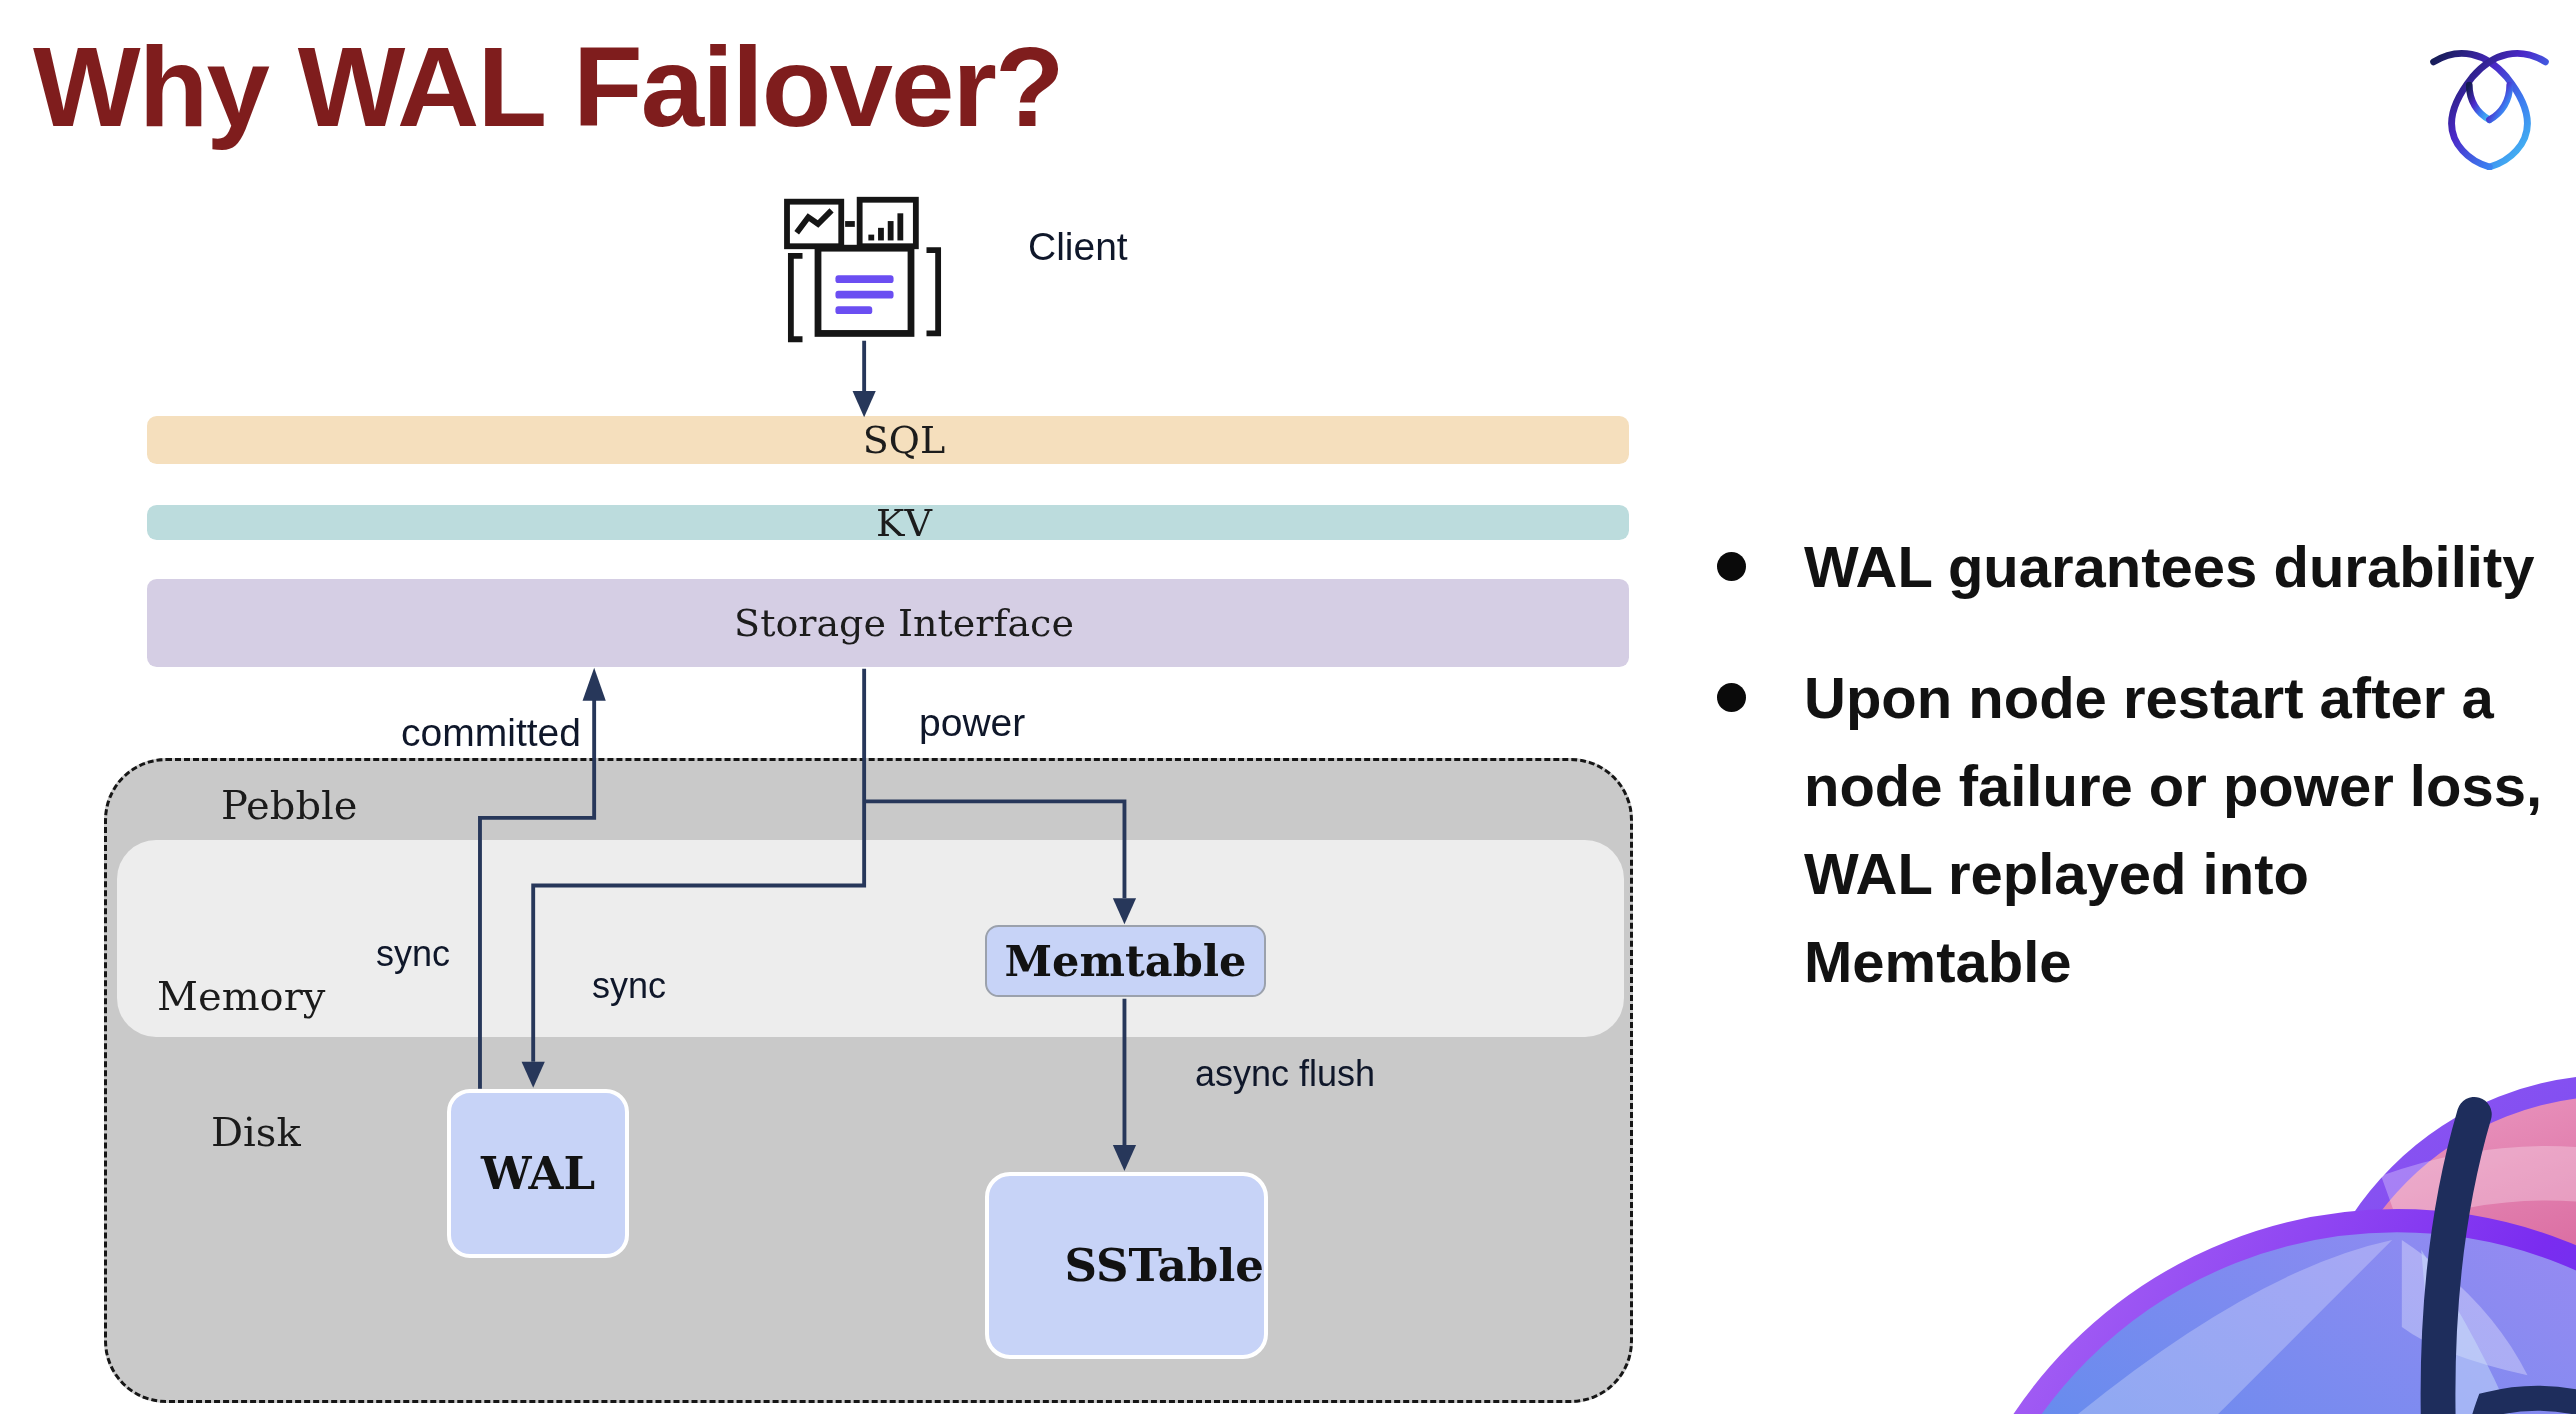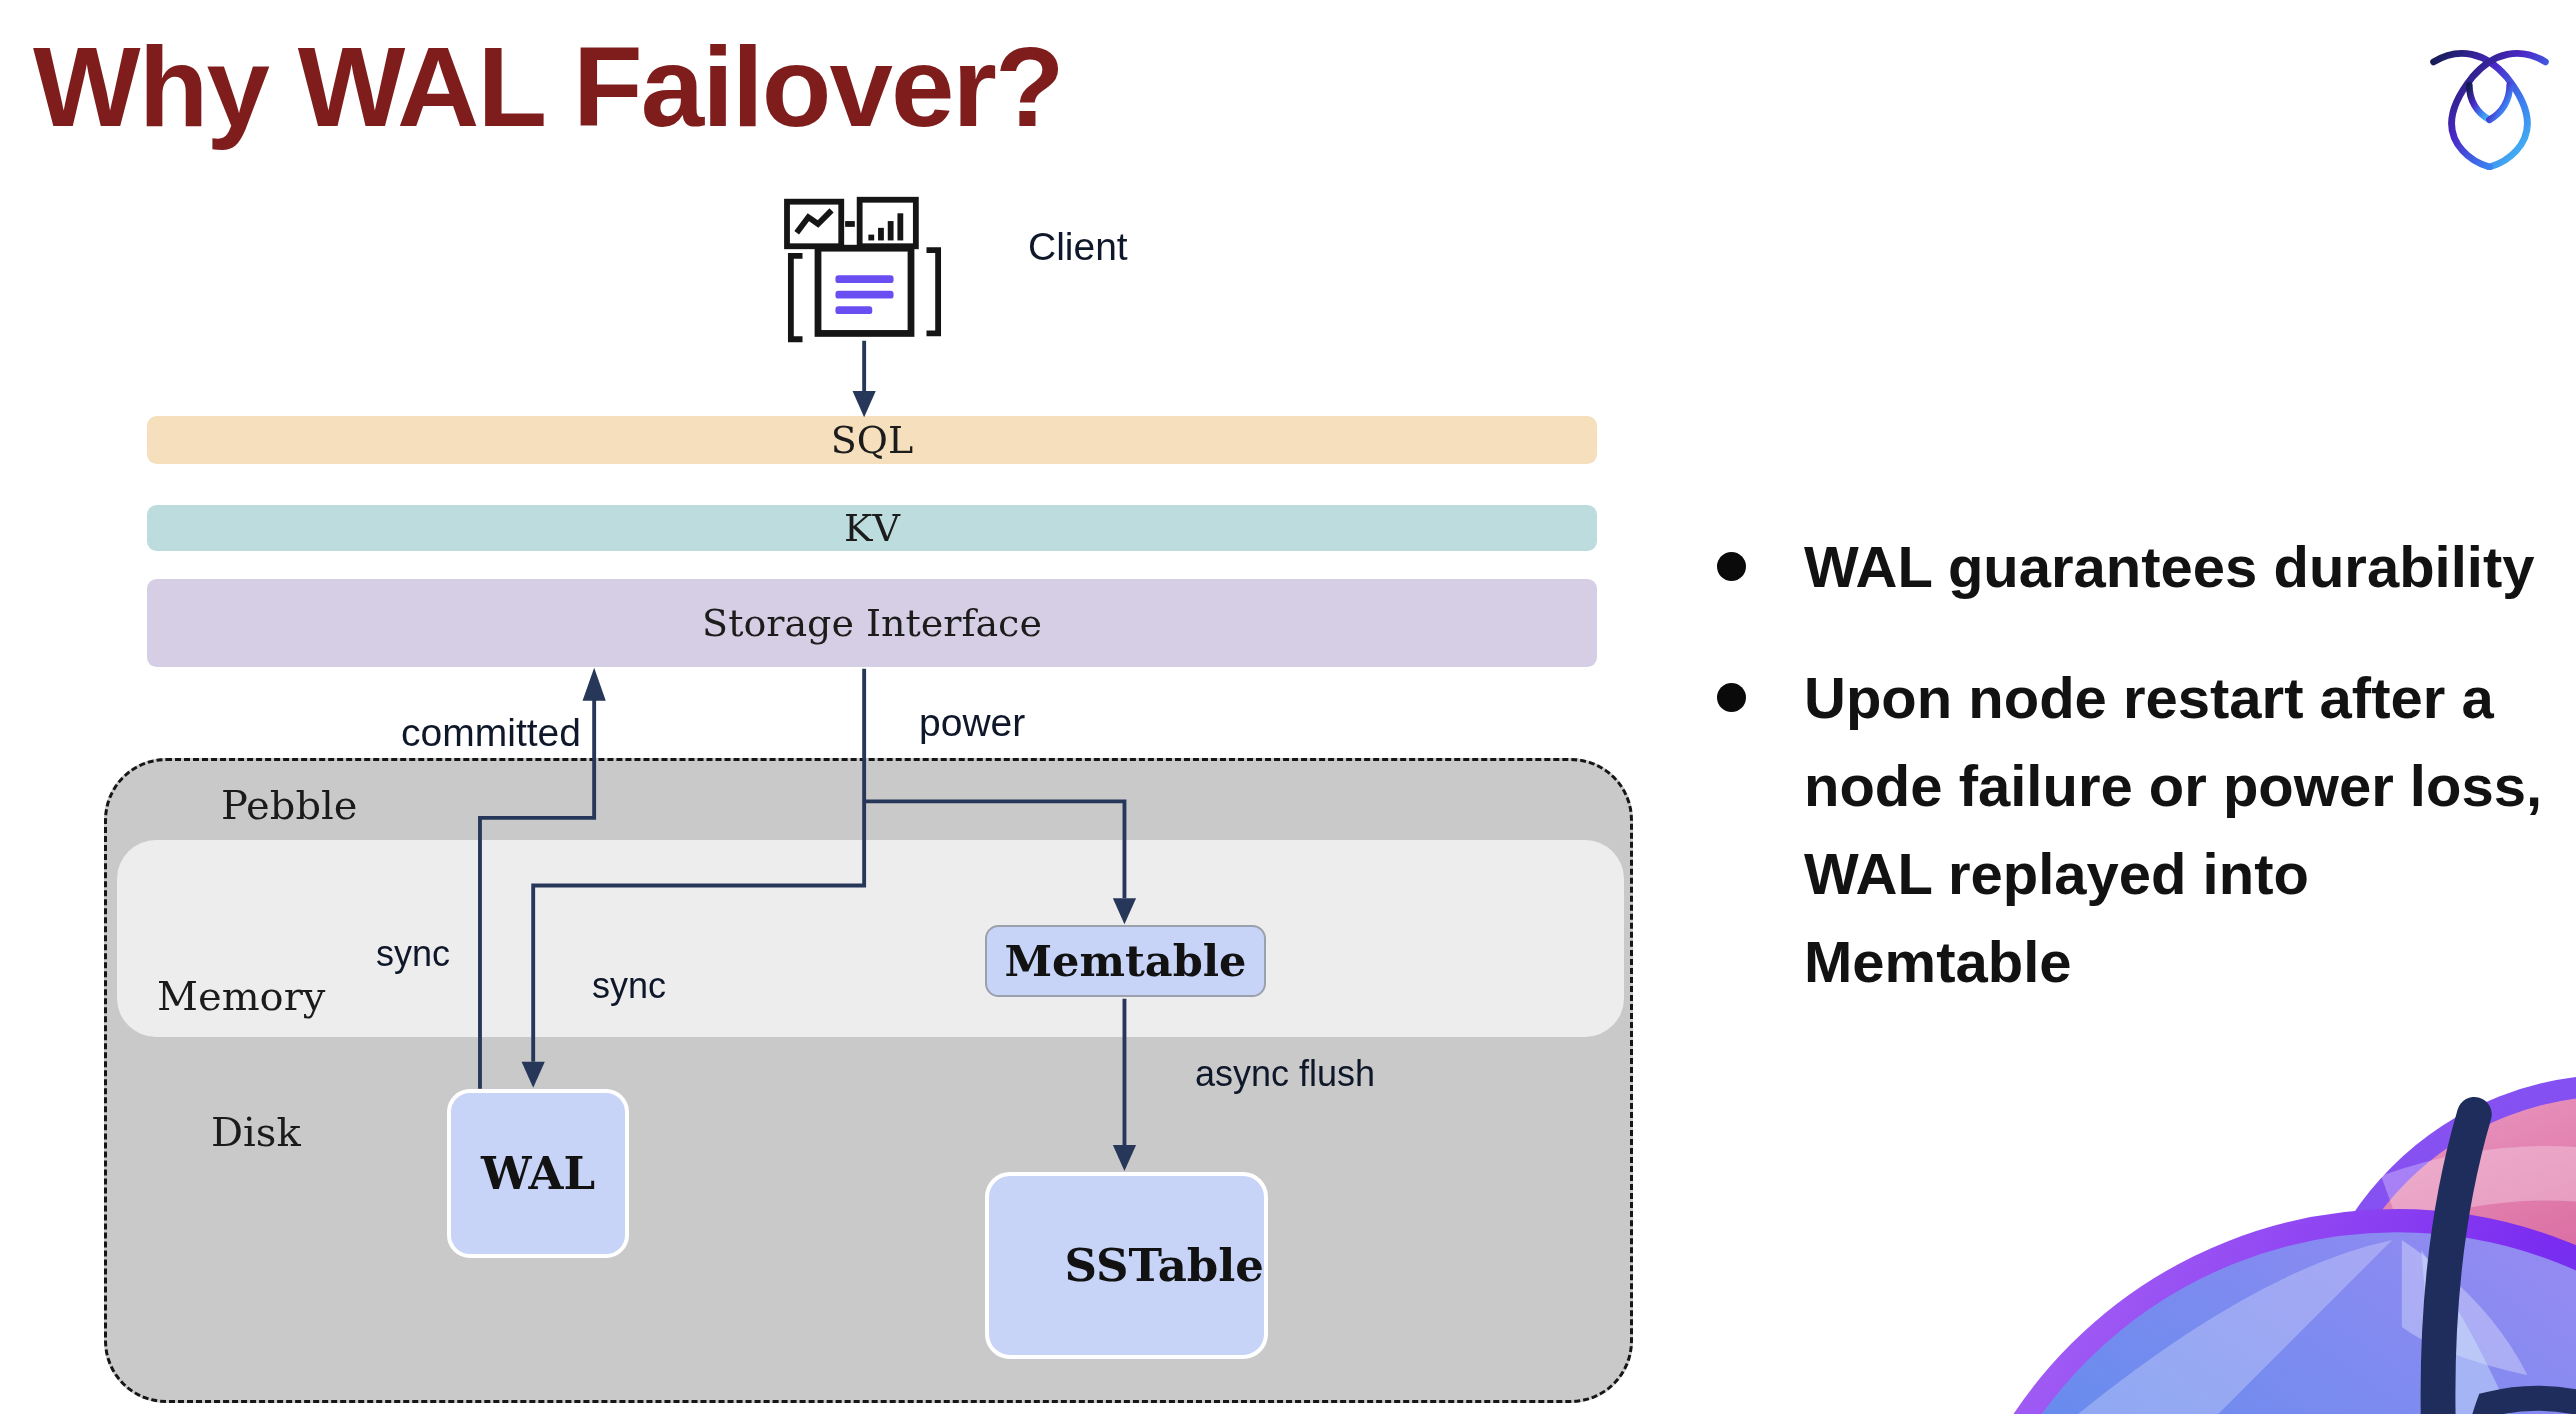--- a/index.html
+++ b/index.html
@@ -10,24 +10,24 @@
   .abs{position:absolute;}
   
   #title{
     left:33px;top:21px;font-size:114px;font-weight:800;letter-spacing:-1.9px;
     color:#7f1d1d;font-family:"Liberation Sans",sans-serif;
   }
   
   .bar{
     left:147px;width:1450px;border-radius:9.7px;
     display:flex;align-items:center;justify-content:center;
-    font-family:"DejaVu Serif","Liberation Serif",serif;font-size:38px;color:#1c1c1c;
+    font-family:"DejaVu Serif","Liberation Serif",serif;font-size:38px;color:#1c1c1c;padding-left:32px;
   }
   #bar-sql{top:416px;height:48px;background:#f5dfbd;}
-  #bar-kv{top:505px;height:46px;background:#bcdcdd;}
+  #bar-kv{top:505px;height:35px;background:#bcdcdd;}
   #bar-storage{top:579px;height:88px;background:#d5cee4;}
   
   #pebble{
     left:104px;top:758px;width:1529px;height:645px;background:#c9c9c9;
     border:3.9px dashed #161616;border-radius:62px;box-sizing:border-box;
   }
   #memory-strip{
     left:117px;top:840px;width:1507px;height:197px;background:#ededed;border-radius:39px;
   }
   .serif-label{

